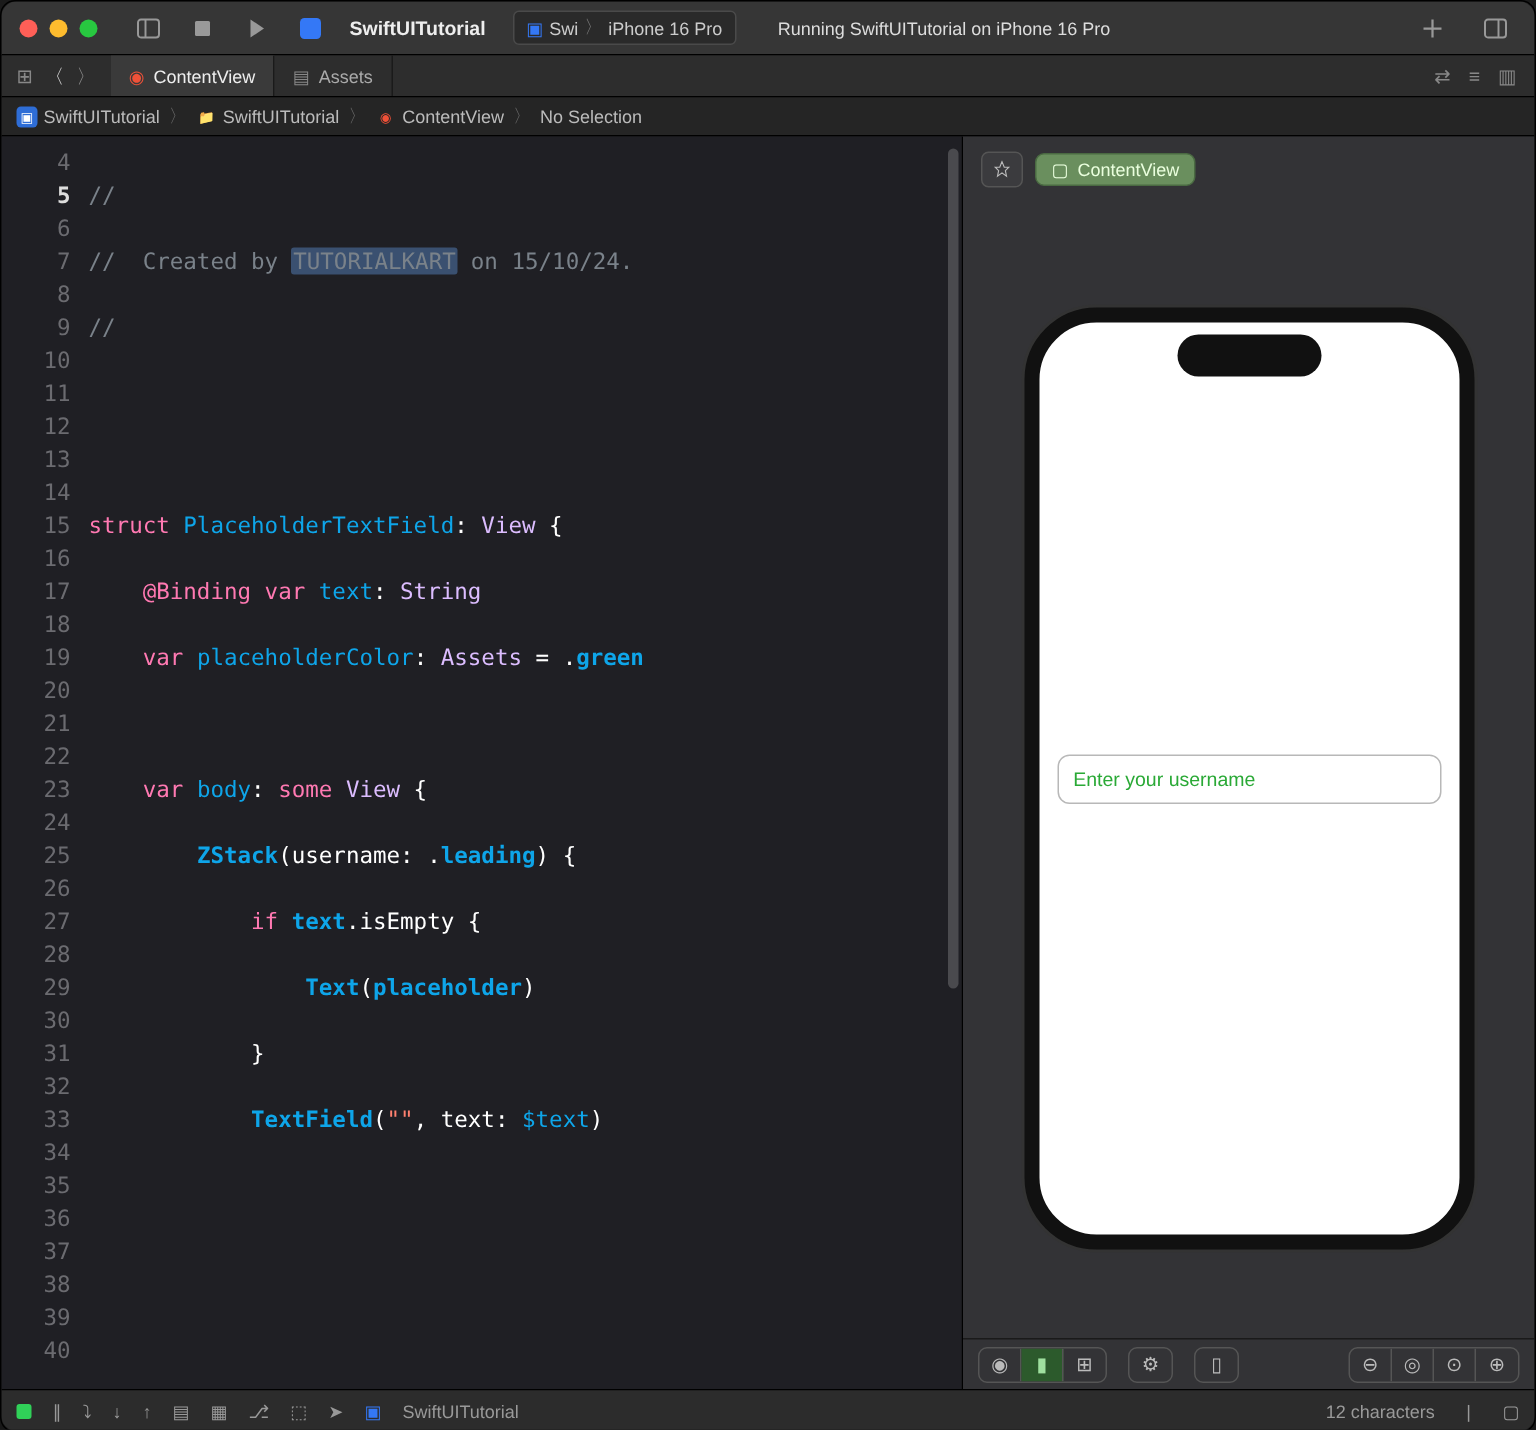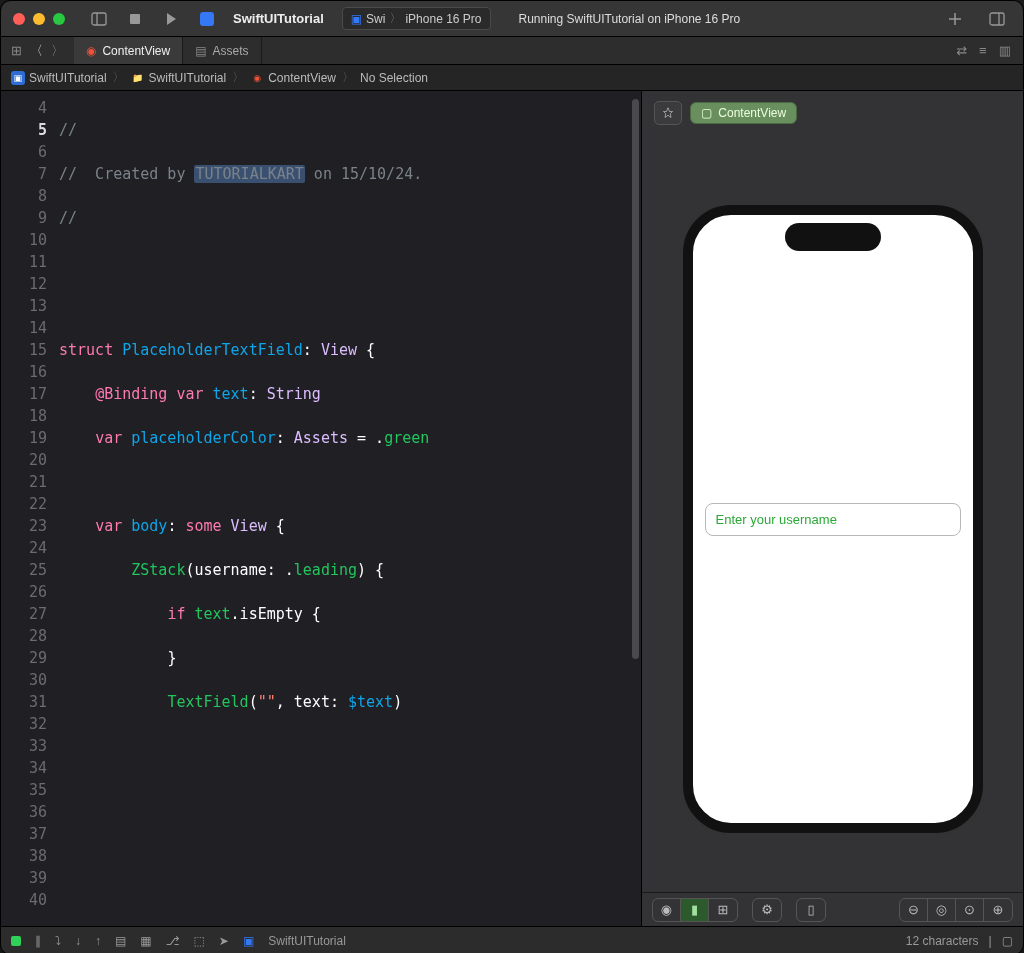--- a/index.html
+++ b/index.html
@@ -42,21 +42,21 @@
   .editor { width:640px; background:#1f1f24; position:relative; display:flex; font-family:"SF Mono",Menlo,Consolas,monospace; font-size:15px; line-height:22px;}
   .gutter { width:58px; text-align:right; padding:6px 12px 6px 0; color:#6b6b70; user-select:none;}
   .gutter .ln{height:22px;}
   .gutter .ln.current{color:#ddd;font-weight:600;}
   .code { flex:1; padding:6px 0; white-space:pre; color:#d5d5d7;}
   .code .row{height:22px;}
   .c-com{color:#7a828a;}
   .c-kw{color:#ff79b2;}
   .c-type{color:#dcbdff;}
   .c-ident{color:#0ea5e9;}
-  .c-id2{color:#22c55e;}
+  .c-id2{color:#0ea5e9;font-weight:bold;}
   .c-str{color:#ff8170;}
   .c-num{color:#d9c97c;}
   .c-plain{color:#ffffff;}
   .hl{background:#3a5070;border-radius:2px;padding:0 1px;}
   .scrollbar{position:absolute;right:2px;top:8px;width:7px;height:560px;background:#4a4a4e;border-radius:4px;}
   
   
   .preview { flex:1; background:#333336; border-left:1px solid #000; display:flex; flex-direction:column;}
   .preview-top { padding:10px 12px; display:flex; gap:8px; align-items:center;}
   .pin-btn{width:28px;height:24px;border:1px solid #555;border-radius:5px;display:flex;align-items:center;justify-content:center;color:#bbb;background:#3b3b3e;}
@@ -73,21 +73,21 @@
   .preview-bottom{height:34px;border-top:1px solid #1a1a1a;display:flex;align-items:center;padding:0 10px;gap:6px;color:#bbb;}
   .pb-group{display:flex;border:1px solid #555;border-radius:6px;overflow:hidden;}
   .pb-btn{width:28px;height:22px;display:flex;align-items:center;justify-content:center;border-right:1px solid #555;}
   .pb-btn:last-child{border-right:none;}
   .pb-btn.active{background:#2c5a2c;color:#9fe09f;}
   .pb-spacer{flex:1;}
   
   
   .statusbar{height:28px;background:#2c2c2c;border-top:1px solid #000;display:flex;align-items:center;padding:0 10px;gap:14px;color:#999;font-size:12px;border-bottom-left-radius:10px;border-bottom-right-radius:10px;}
   .status-dot{width:10px;height:10px;background:#30d158;border-radius:2px;}
-  .statusbar .right{margin-left:auto;display:flex;align-items:flex-end;gap:10px;}
+  .statusbar .right{margin-left:auto;display:flex;align-items:flex-end;gap:21px;}
   
   .window{border-radius:10px;overflow:hidden;border:1px solid #000;box-shadow:0 10px 40px rgba(0,0,0,0.5);}
 </style>
 </head>
 <body>
 
 <div class="window">
 
 <div class="titlebar">
   <div class="traffic">
@@ -226,20 +226,21 @@
 <div class="row"><span class="c-com">//</span></div>
 <div class="row"></div>
 <div class="row"></div>
 <div class="row"><span class="c-kw">struct</span> <span class="c-ident">PlaceholderTextField</span><span class="c-plain">: </span><span class="c-type">View</span><span class="c-plain"> {</span></div>
 <div class="row">    <span class="c-kw">@Binding</span> <span class="c-kw">var</span> <span class="c-ident">text</span><span class="c-plain">:</span> <span class="c-type">String</span></div>
 <div class="row">    <span class="c-kw">var</span> <span class="c-ident">placeholderColor</span><span class="c-plain">:</span> <span class="c-type">Assets</span><span class="c-plain"> = .</span><span class="c-id2">green</span></div>
 <div class="row"></div>
 <div class="row">    <span class="c-kw">var</span> <span class="c-ident">body</span><span class="c-plain">: </span><span class="c-kw">some</span> <span class="c-type">View</span><span class="c-plain"> {</span></div>
 <div class="row">        <span class="c-id2">ZStack</span><span class="c-plain">(username: .</span><span class="c-id2">leading</span><span class="c-plain">) {</span></div>
 <div class="row">            <span class="c-kw">if</span> <span class="c-id2">text</span><span class="c-plain">.isEmpty {</span></div>
+<div class="row">                <span class="c-id2">Text</span><span class="c-plain">(</span><span class="c-id2">placeholder</span><span class="c-plain">)</span></div>
 <div class="row">            <span class="c-plain">}</span></div>
 <div class="row">            <span class="c-id2">TextField</span><span class="c-plain">(</span><span class="c-str">""</span><span class="c-plain">, text: </span><span class="c-ident">$text</span><span class="c-plain">)</span></div>
 
 
 
 
 
 
 
 

